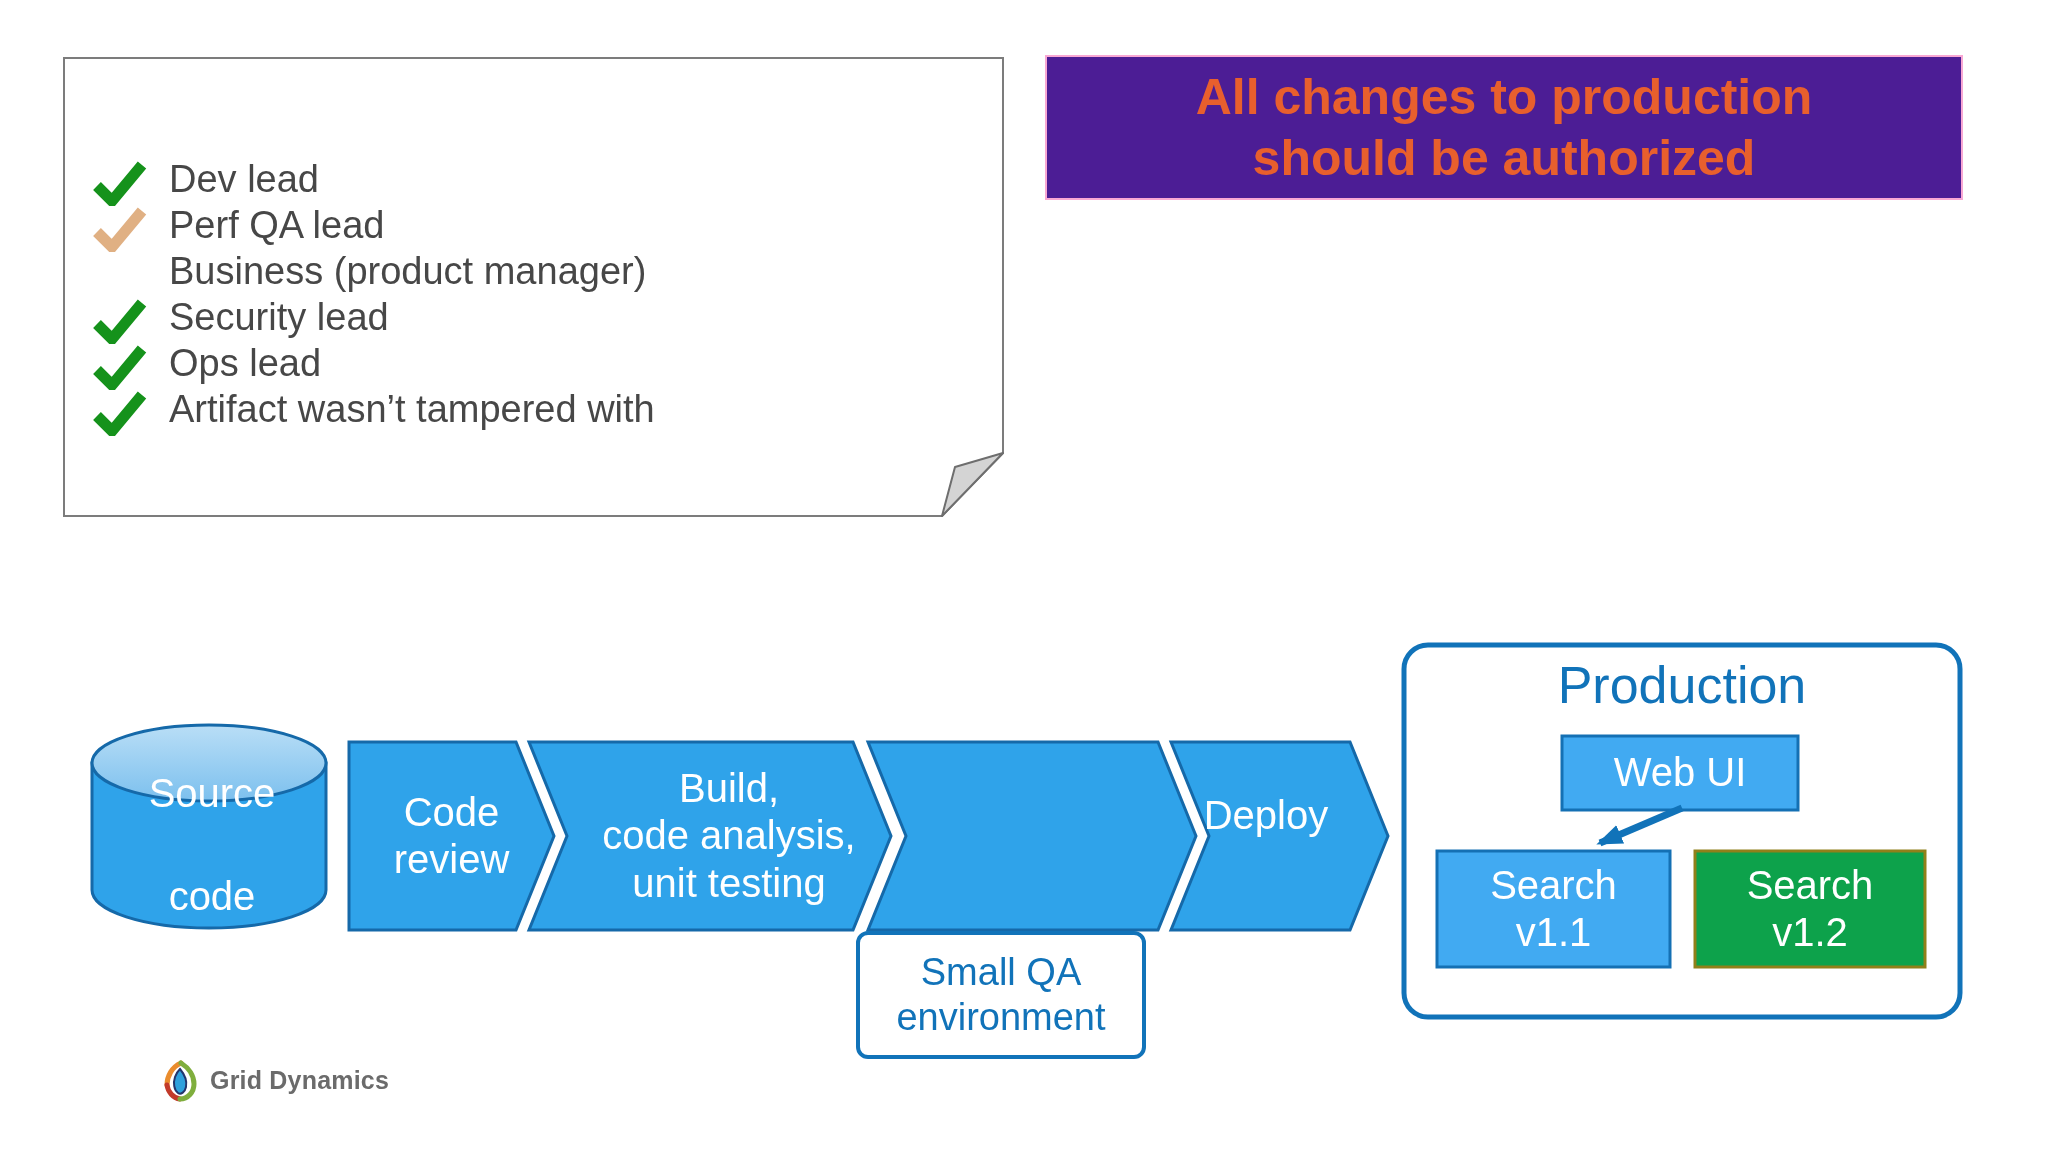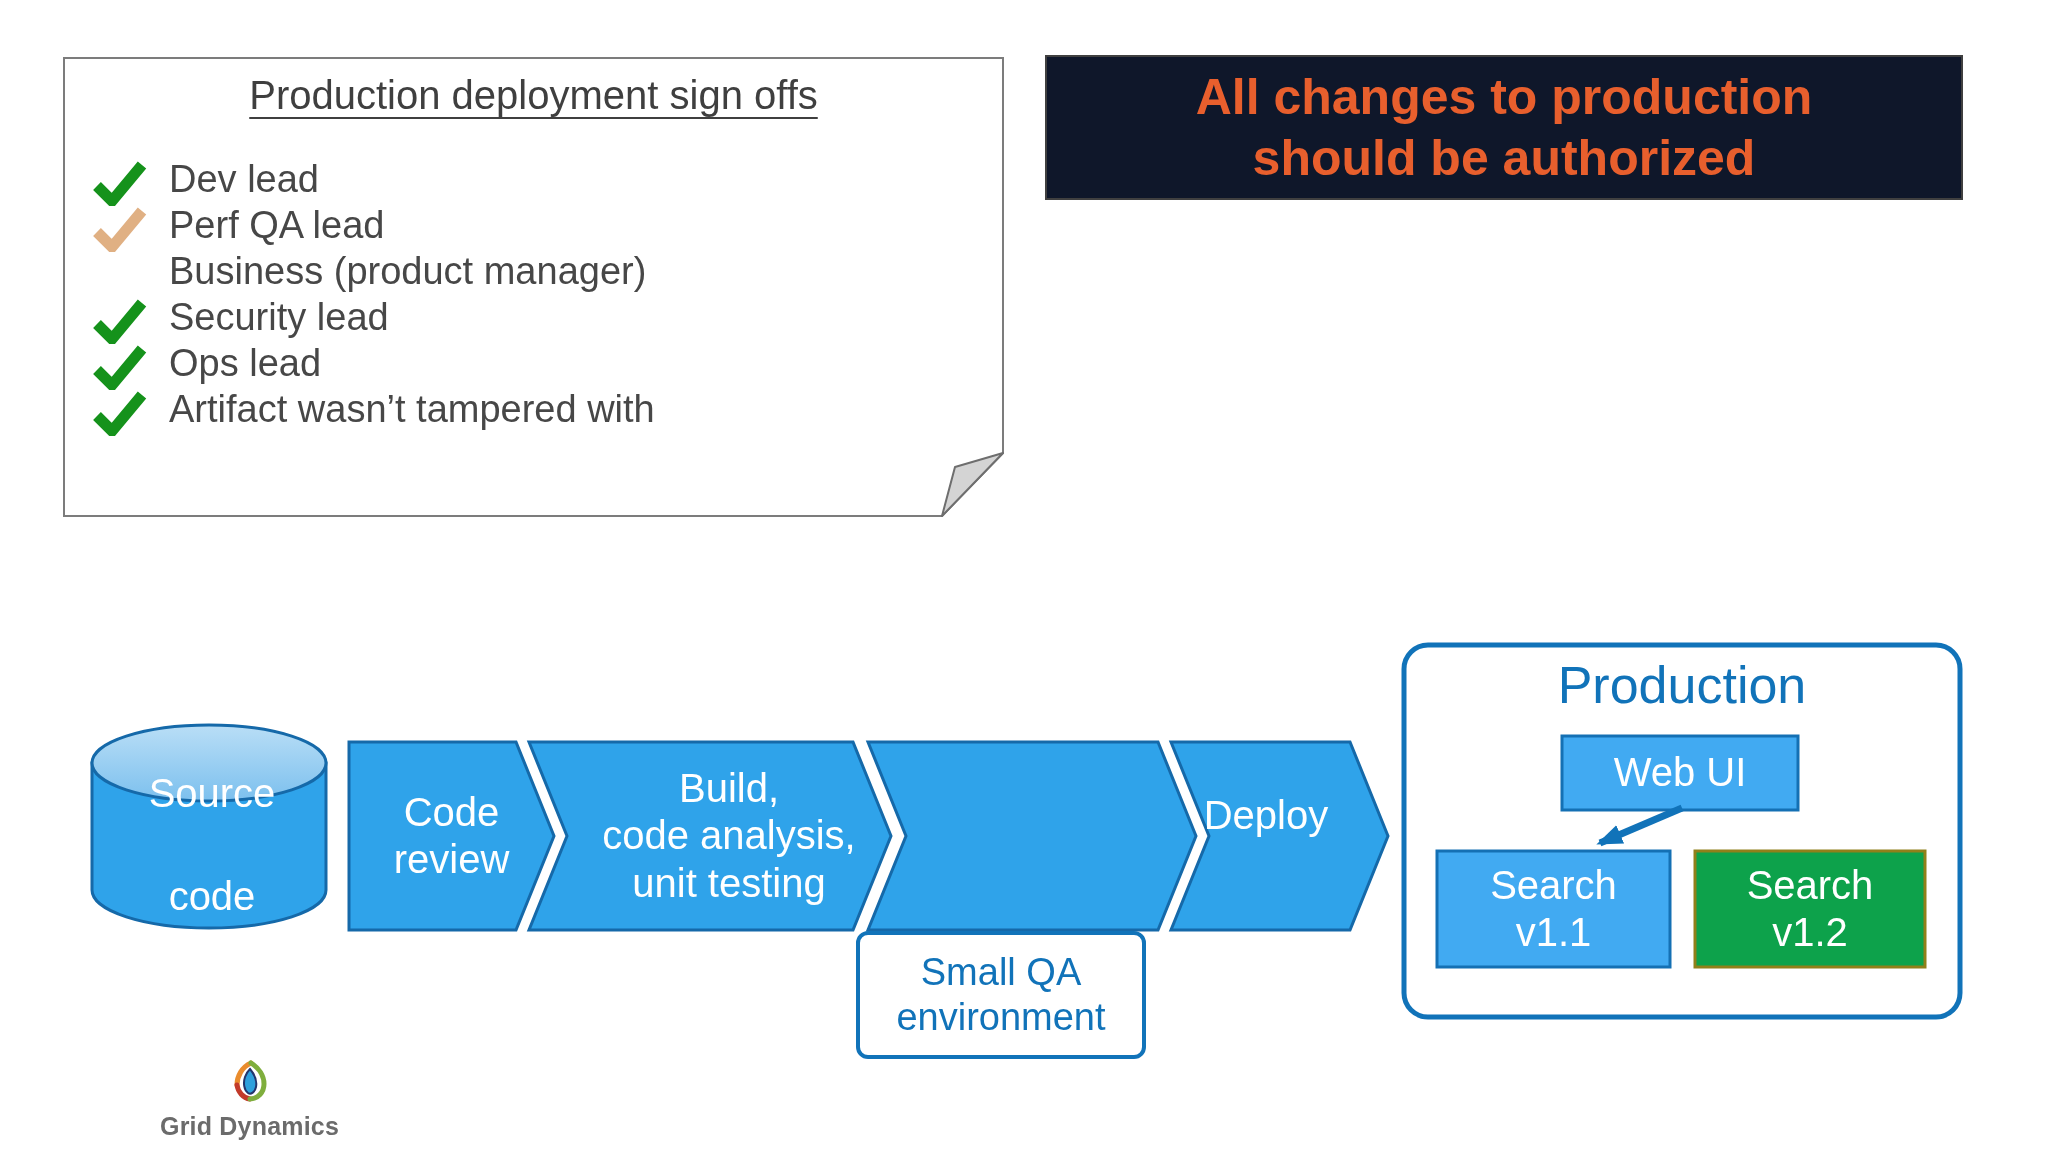--- a/index.html
+++ b/index.html
@@ -15,48 +15,47 @@
     font-size:40px;color:#3f3f3f;
     text-decoration:underline;text-underline-offset:8px;text-decoration-thickness:2px;
   }
   .signoff-list{position:absolute;left:25px;top:103px;display:flex;flex-direction:column;}
   .signoff-row{display:flex;align-items:flex-start;height:46px;gap:17px;}
   .check-cell{width:64px;display:flex;justify-content:center;align-items:center;}
   .signoff-label{font-size:38px;color:#474747;white-space:nowrap;line-height:1;}
   
   .callout{
     position:absolute;left:1045px;top:55px;width:918px;height:145px;box-sizing:border-box;
-    border:2px solid #404040;background:#0f172a;
+    border:2px solid #f9a8d4;background:#4c1d95;
     display:flex;flex-direction:column;justify-content:center;align-items:center;
   }
   .callout div{font-size:50px;font-weight:bold;color:#e85f2d;line-height:1.22;}
   
   .pipe-svg{position:absolute;left:0;top:0;width:2048px;height:1152px;}
   .lbl{
     position:absolute;display:flex;flex-direction:column;justify-content:center;align-items:center;
     text-align:center;color:#ffffff;font-size:40px;line-height:1.18;pointer-events:none;
   }
   .lbl.blue{color:#1173b9;}
   .lbl-prod{font-size:52px;}
   .lbl-qa{font-size:38px;}
   
-  .brand{position:absolute;left:160px;top:1058px;display:flex;align-items:center;gap:10px;flex-direction:column;}
+  .brand{position:absolute;left:160px;top:1058px;display:flex;align-items:center;gap:10px;}
   .brand-text{font-size:25px;font-weight:bold;color:#6b6b6b;letter-spacing:0.2px;}
 </style>
 </head>
 <body>
 
 <div id="slide">
 
   <div class="note">
     <svg class="frame" width="941" height="460" viewBox="0 0 941 460">
       <path d="M1,1 H940 V396 L879,459 H1 Z" fill="#ffffff" stroke="#7c7c7c" stroke-width="2"></path>
       <path d="M940,396 L879,459 L892,410 Z" fill="#d4d4d4" stroke="#6e6e6e" stroke-width="2" stroke-linejoin="round"></path>
     </svg>
-    <div class="note-title">Production deployment sign offs</div>
     <div class="signoff-list">
 
     <div class="signoff-row">
         <span class="check-cell">
           <svg class="check-mark" width="56" height="46" viewBox="0 0 56 46" style="color: rgb(21, 146, 27);">
             <polyline points="5,26 20,41 50,5" fill="none" stroke="currentColor" stroke-width="11"></polyline>
           </svg>
         </span>
         <span class="signoff-label">Dev lead</span>
       </div>

